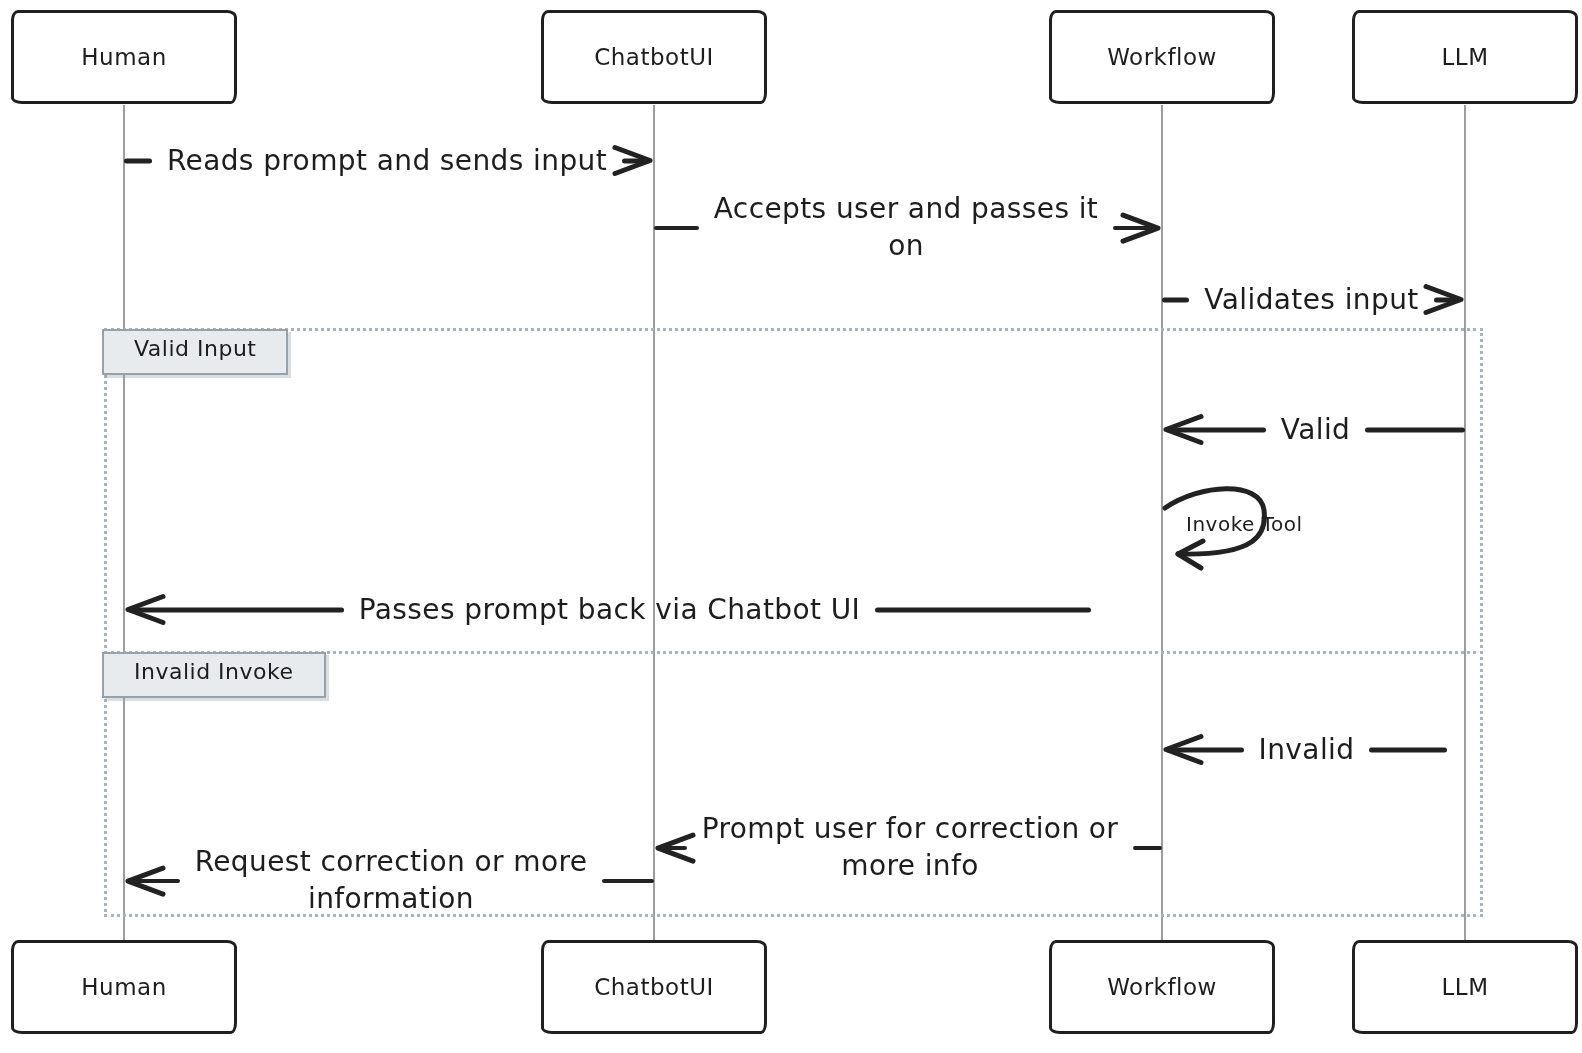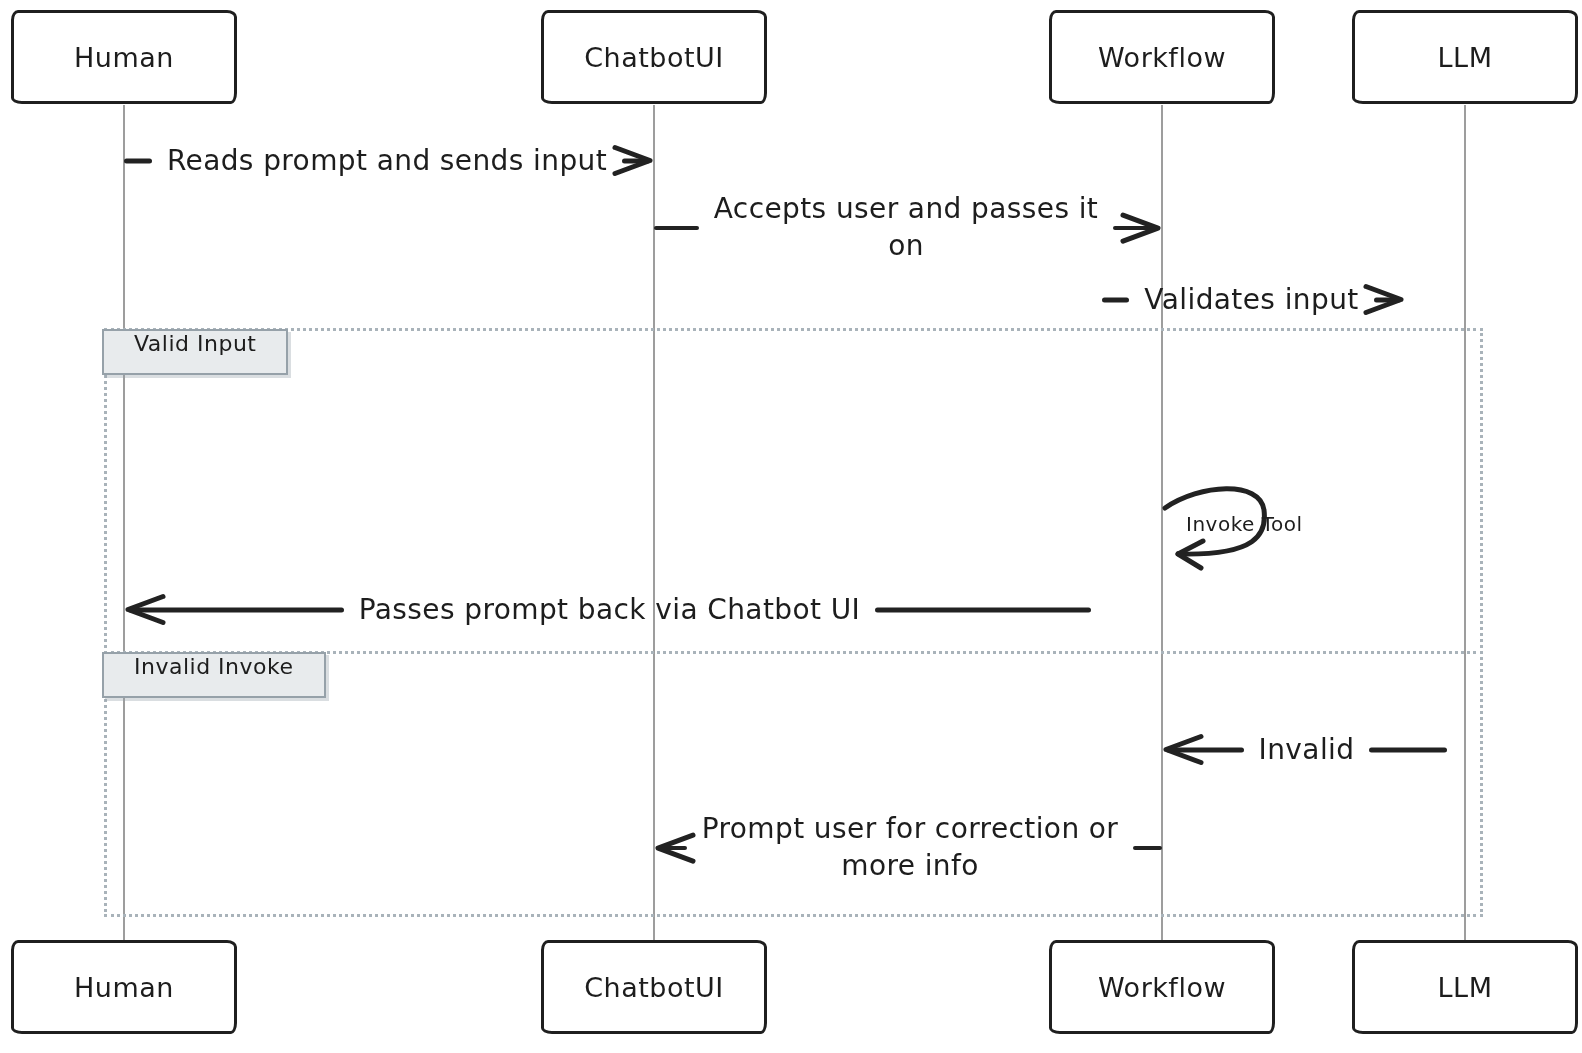--- a/index.html
+++ b/index.html
@@ -26,21 +26,21 @@
   .actor {
     position: absolute;
     width: 226px;
     height: 94px;
     background: #ffffff;
     border: 3.5px solid #1f1f1f;
     border-radius: 7px 10px 6px 11px / 10px 7px 11px 6px;
     display: flex;
     align-items: center;
     justify-content: center;
-    font-size: 27px;
+    font-size: 23px;
     letter-spacing: 0.5px;
     z-index: 5;
     box-sizing: border-box;
   }
 
   
   .frame {
     position: absolute;
     left: 104px;
     top: 328px;
@@ -56,26 +56,26 @@
     top: 651px;
     width: 1379px;
     height: 0;
     border-top: 3px dotted #a9b3ba;
     z-index: 1;
   }
   .section-label {
     position: absolute;
     left: 102px;
     height: 46px;
-    padding: 0 30px;
+    padding: 12px 30px;
     background: #e8ebed;
     border: 2px solid #96a1a9;
     box-shadow: 3px 3px 0 rgba(150, 160, 168, 0.35);
     display: flex;
-    align-items: flex-start;
+    align-items: flex-end;
     font-size: 22px;
     letter-spacing: 0.5px;
     z-index: 6;
     box-sizing: border-box;
   }
 
   
   .msg {
     position: absolute;
     display: flex;
@@ -155,29 +155,37 @@
   <div class="msg" style="left:654px;top:228px;width:508px">
     <span class="seg"></span>
     <span class="lbl">Accepts user and passes it
 on</span>
     <span class="seg"></span>
     <svg class="ah-right" width="44" height="34" viewBox="0 0 44 34">
       <path d="M5 4 L40 17 L5 30" fill="none" stroke="#222222" stroke-width="5" stroke-linecap="round" stroke-linejoin="round"></path>
     </svg>
   </div>
 
-  <div class="msg" style="left:1102px;top:300px;width:303px">
+  <div class="msg" style="left:1162px;top:300px;width:303px">
     <span class="seg"></span>
     <span class="lbl">Validates input</span>
     <span class="seg"></span>
     <svg class="ah-right" width="44" height="34" viewBox="0 0 44 34">
       <path d="M5 4 L40 17 L5 30" fill="none" stroke="#222222" stroke-width="5" stroke-linecap="round" stroke-linejoin="round"></path>
     </svg>
   </div>
 
+  <div class="msg" style="left:1162px;top:430px;width:303px">
+    <svg class="ah-left" width="44" height="34" viewBox="0 0 44 34">
+      <path d="M39 4 L4 17 L39 30" fill="none" stroke="#222222" stroke-width="5" stroke-linecap="round" stroke-linejoin="round"></path>
+    </svg>
+    <span class="seg"></span>
+    <span class="lbl">Valid</span>
+    <span class="seg"></span>
+  </div>
 
   <svg class="selfloop-svg" width="132" height="108" viewBox="0 0 132 108">
     <path d="M 5 30 C 40 6 100 2 104 32 C 107 56 97 78 18 76" fill="none" stroke="#222222" stroke-width="5" stroke-linecap="round"></path>
     <path d="M 18 76 L 43 63 M 18 76 L 41 90" fill="none" stroke="#222222" stroke-width="5" stroke-linecap="round"></path>
   </svg>
   <div class="selfloop-label">Invoke Tool</div>
 
   <div class="msg" style="left:124px;top:610px;width:967px">
     <svg class="ah-left" width="44" height="34" viewBox="0 0 44 34">
       <path d="M39 4 L4 17 L39 30" fill="none" stroke="#222222" stroke-width="5" stroke-linecap="round" stroke-linejoin="round"></path>
@@ -199,20 +207,29 @@
   <div class="msg" style="left:654px;top:848px;width:508px">
     <svg class="ah-left" width="44" height="34" viewBox="0 0 44 34">
       <path d="M39 4 L4 17 L39 30" fill="none" stroke="#222222" stroke-width="5" stroke-linecap="round" stroke-linejoin="round"></path>
     </svg>
     <span class="seg"></span>
     <span class="lbl">Prompt user for correction or
 more info</span>
     <span class="seg"></span>
   </div>
 
+  <div class="msg" style="left:124px;top:881px;width:530px">
+    <svg class="ah-left" width="44" height="34" viewBox="0 0 44 34">
+      <path d="M39 4 L4 17 L39 30" fill="none" stroke="#222222" stroke-width="5" stroke-linecap="round" stroke-linejoin="round"></path>
+    </svg>
+    <span class="seg"></span>
+    <span class="lbl">Request correction or more
+information</span>
+    <span class="seg"></span>
+  </div>
 
   <div class="actor" style="left:11px;top:940px">
     <span>Human</span>
   </div>
   <div class="actor" style="left:541px;top:940px">
     <span>ChatbotUI</span>
   </div>
   <div class="actor" style="left:1049px;top:940px">
     <span>Workflow</span>
   </div>

